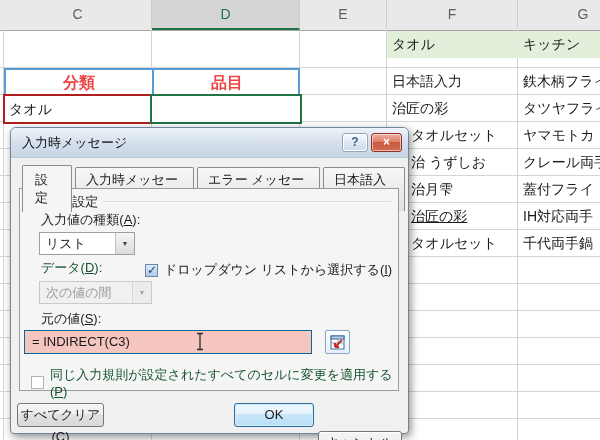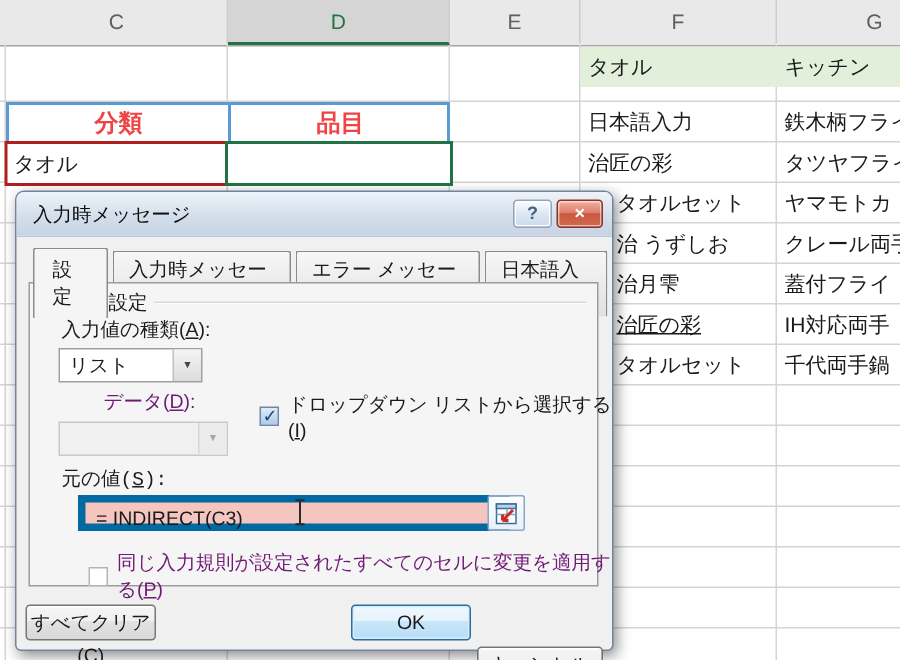--- a/index.html
+++ b/index.html
@@ -39,35 +39,35 @@
   .closebtn{left:360px;width:31px;border:1px solid #8e3124;color:#fff;
             background:linear-gradient(#efb0a2,#dd7f6b 45%,#c9593f 50%,#d06a50);
             box-shadow:inset 0 0 0 1px rgba(255,255,255,.55);}
   .tabs{left:11px;top:37px;display:flex;align-items:flex-end;}
   .tab{background:linear-gradient(#f7f7f7,#e0e0e0);border:1px solid #8c8c8c;border-bottom:none;
        border-radius:2px 2px 0 0;padding:3px 10px 4px;margin-right:3px;position:relative;}
   .tab.active{background:#f5f5f5;padding:5px 12px 5px;z-index:3;margin-bottom:-1px;}
   .pane{left:8px;top:60px;width:380px;height:203px;background:#f5f5f5;border:1px solid #9b9b9b;box-sizing:border-box;}
   .grouplbl{left:18px;top:65px;background:#f5f5f5;padding:0 4px;z-index:2;}
   .groupline{left:92px;top:73px;width:288px;height:1px;background:#d9d9d9;border-bottom:1px solid #fdfdfd;}
-  .dimtext{color:#701a75;margin-left:28px;}
+  .dimtext{color:#14532d;}
   .combo{display:flex;align-items:center;background:#fff;border:1px solid #9aa0a6;box-sizing:border-box;padding-left:6px;}
   .combo .cbtn{margin-left:auto;width:18px;align-self:stretch;border-left:1px solid #c0c0c0;
                background:linear-gradient(#f5f5f5,#dcdcdc);display:flex;align-items:center;justify-content:center;}
   .combo .cbtn::after{content:"▼";font-size:7px;color:#444;}
   .combo.off{background:#f0f0f0;color:#9b9b9b;border-color:#c9c9c9;}
   .combo.off .cbtn{background:#ececec;border-left-color:#d7d7d7;}
   .combo.off .cbtn::after{color:#a5a5a5;}
   .chkrow{display:flex;align-items:center;}
   .chk{width:13px;height:13px;box-sizing:border-box;border:1px solid #6f87a5;margin-right:6px;
        background:linear-gradient(#dcebf9,#aecbe8);position:relative;flex:none;}
   .chk::after{content:"✓";position:absolute;left:1px;top:-2px;font-size:12px;font-weight:bold;color:#1b3f77;}
   .chk.off{background:#fff;border-color:#b4b4b4;}
   .chk.off::after{content:"";}
-  .srcinput{left:41px;top:202px;width:288px;height:24px;background:#f5c5c0;border:5px solid #0369a1;
+  .srcinput{left:13px;top:202px;width:288px;height:24px;background:#f5c5c0;border:1px solid #0369a1;
             box-sizing:border-box;line-height:22px;padding-left:7px;font-size:13px;}
   .rangebtn{left:314px;top:202px;width:25px;height:24px;box-sizing:border-box;border:1px solid #88a6c6;border-radius:2px;
             background:linear-gradient(#fcfdfe,#e7f0f9);display:flex;align-items:center;justify-content:center;}
   .btn{position:absolute;top:275px;height:24px;box-sizing:border-box;border:1px solid #757575;border-radius:3px;
        background:linear-gradient(#f5f5f5,#f0f0f0 45%,#e2e2e2 46%,#d8d8d8);
        box-shadow:inset 0 1px 0 #fff;text-align:center;line-height:22px;font-size:13px;}
   .btn.default{border-color:#2a6d9e;background:linear-gradient(#f0f8fe,#e4f3fd 45%,#c8e6f9 46%,#b9def6);
                box-shadow:inset 0 0 0 1px #d7ecfa;}
   u{text-decoration:underline;}
 </style>
@@ -150,30 +150,31 @@
 
   <div class="abs" style="left:30px;top:83px;">入力値の種類(<u>A</u>):</div>
   <div class="abs combo" style="left:28px;top:104px;width:96px;height:23px;">
     <span>リスト</span>
     <span class="cbtn"></span>
   </div>
 
 
   <div class="abs dimtext" style="left:30px;top:131px;">データ(<u>D</u>):</div>
 
-  <div class="abs chkrow" style="left:162px;top:133px;">
+  <div class="abs chkrow" style="left:134px;top:133px;">
     <span class="chk"></span>
     <span>ドロップダウン リストから選択する(<u>I</u>)</span>
   </div>
 
   <div class="abs combo off" style="left:28px;top:153px;width:113px;height:23px;">
+    <span>次の値の間</span>
     <span class="cbtn"></span>
   </div>
 
-  <div class="abs" style="left:30px;top:182px;font-family:Liberation Mono, monospace;">元の値(<u>S</u>):</div>
+  <div class="abs" style="left:30px;top:182px;">元の値(<u>S</u>):</div>
   <div class="abs srcinput">= INDIRECT(C3)</div>
   <svg class="abs" style="left:184px;top:204px;" width="10" height="19">
     <path d="M2 1.5h6M2 17.5h6M5 1.5v16" stroke="#2b2b2b" stroke-width="1.3" fill="none"></path>
   </svg>
   <div class="abs rangebtn">
     <svg width="15" height="15">
       <rect x="1" y="1" width="13" height="13" fill="#fff" stroke="#3e6b9e"></rect>
       <rect x="1" y="1" width="13" height="3" fill="#b8d0e8" stroke="#3e6b9e"></rect>
       <path d="M1 8h13M8 4v10" stroke="#7ea4c8" stroke-width="1"></path>
       <path d="M12 5l-7 7M5 12v-4M5 12h4" stroke="#cc2b1d" stroke-width="2" fill="none"></path>

